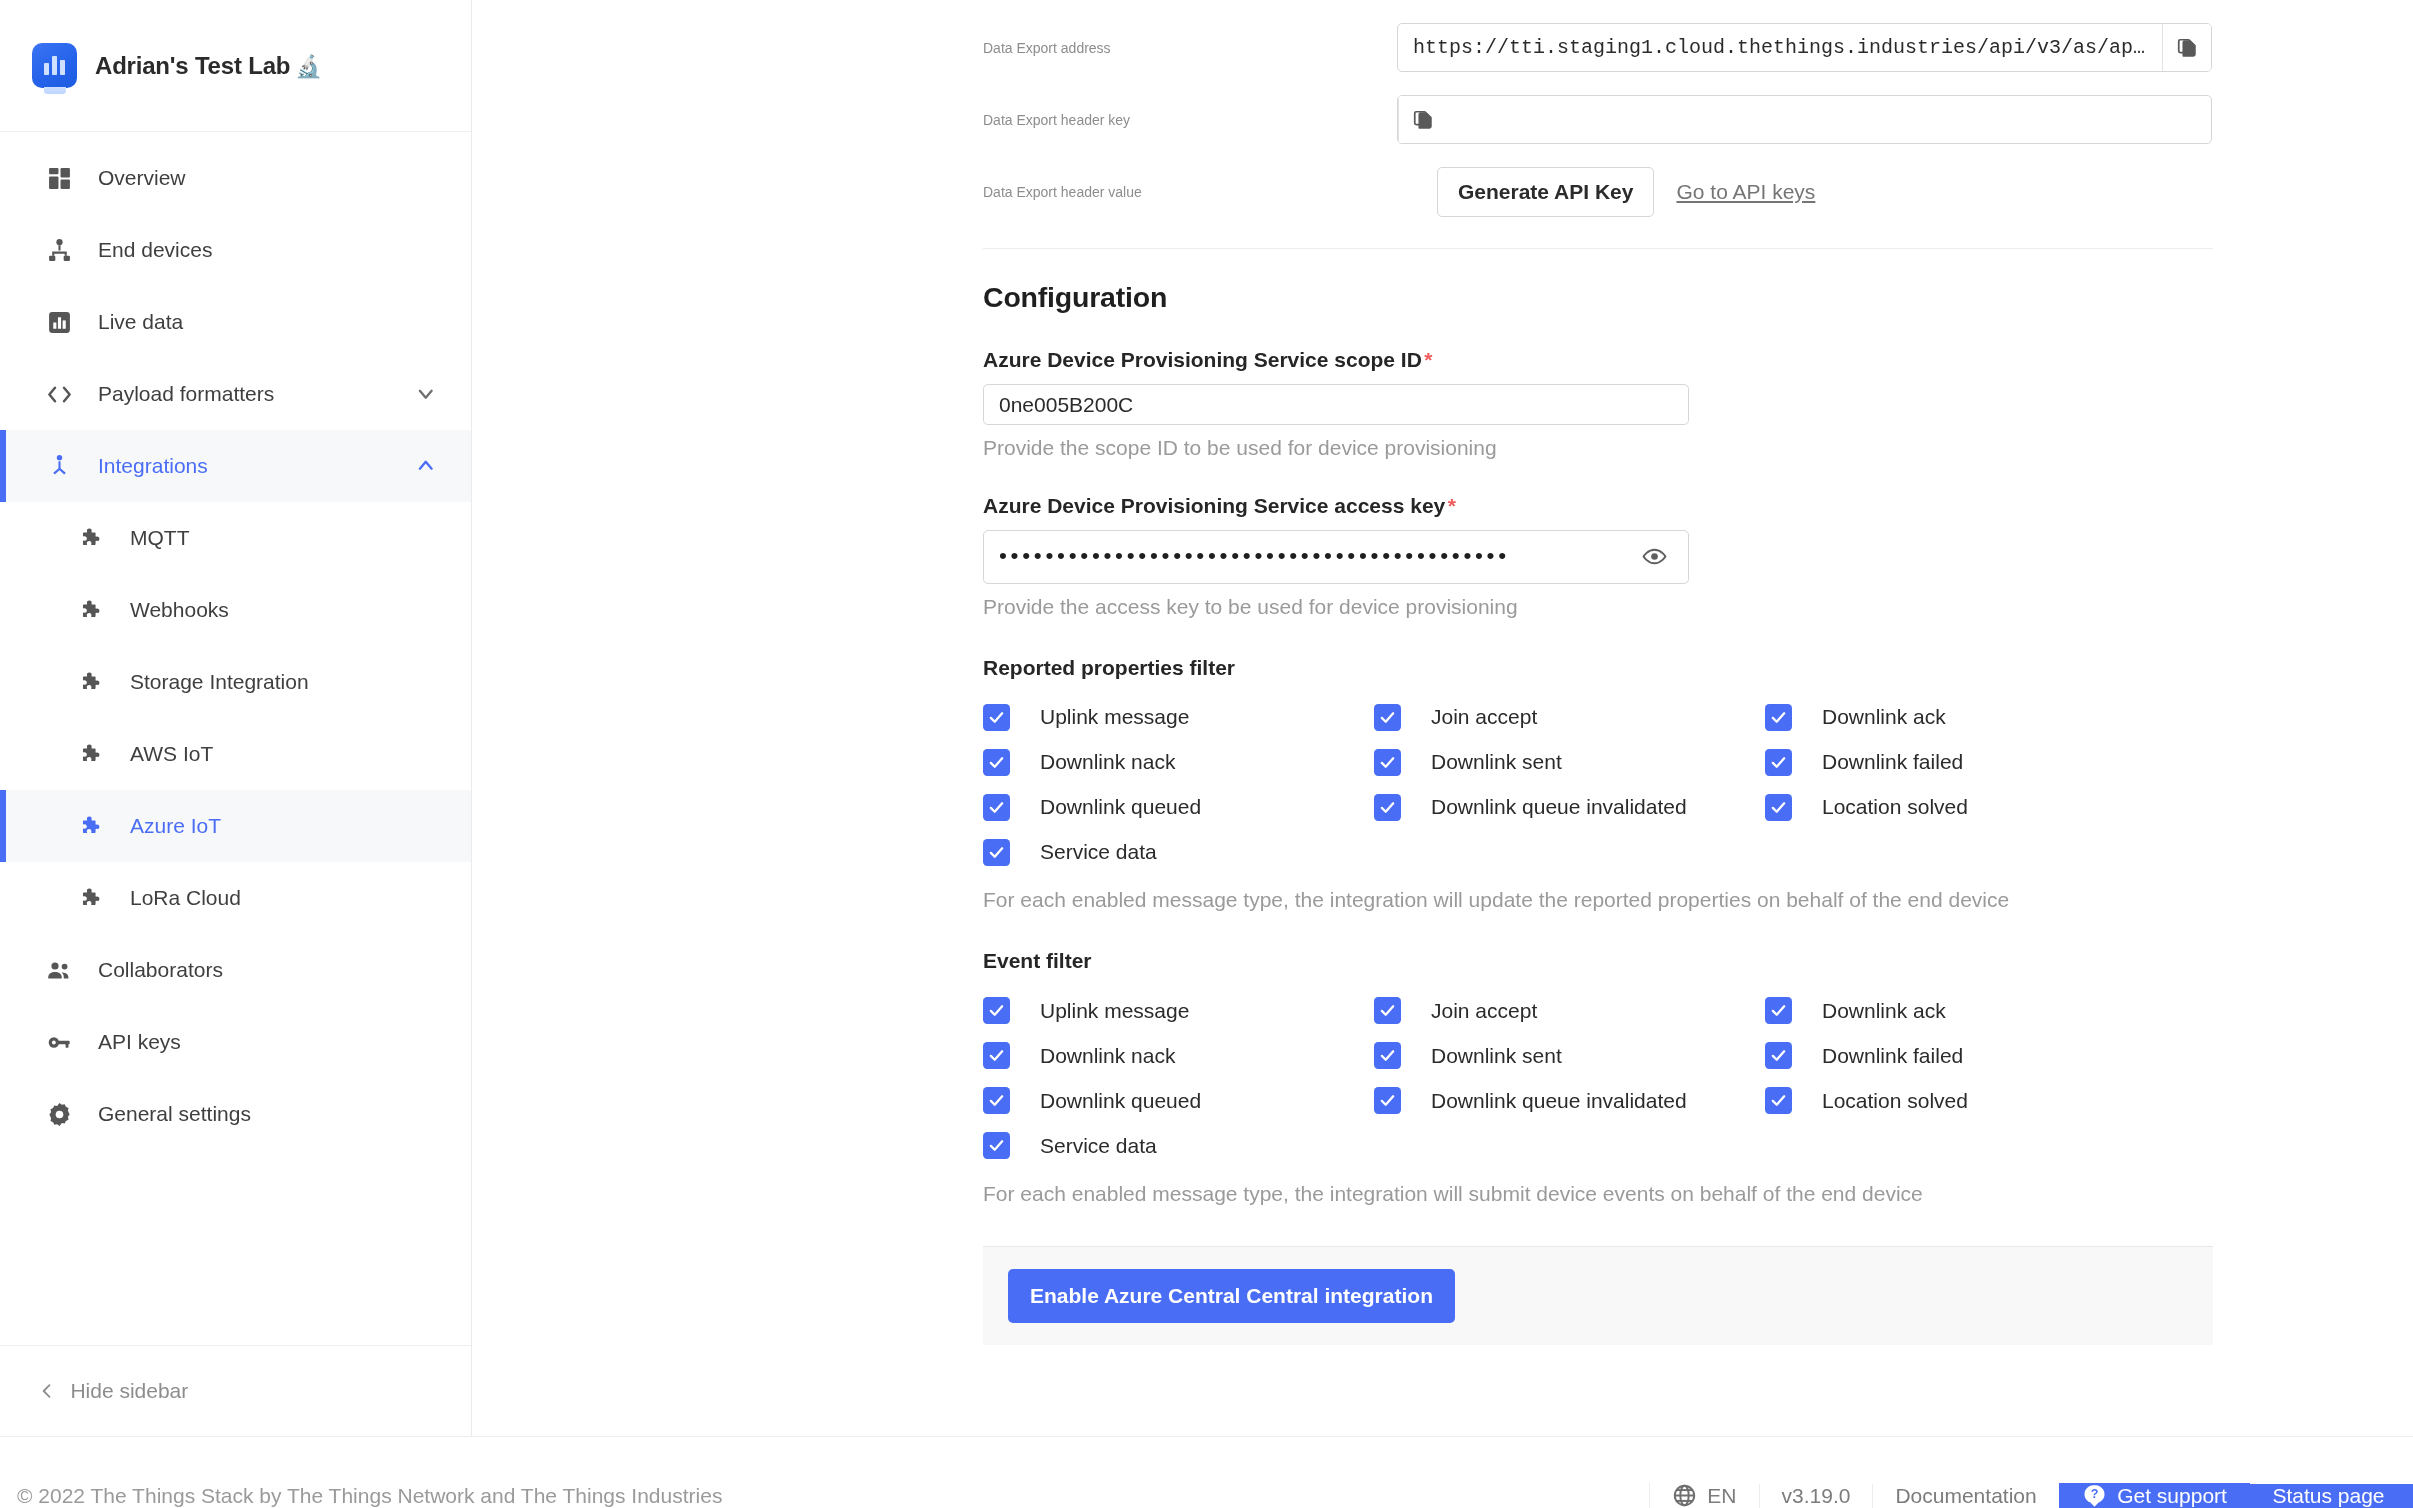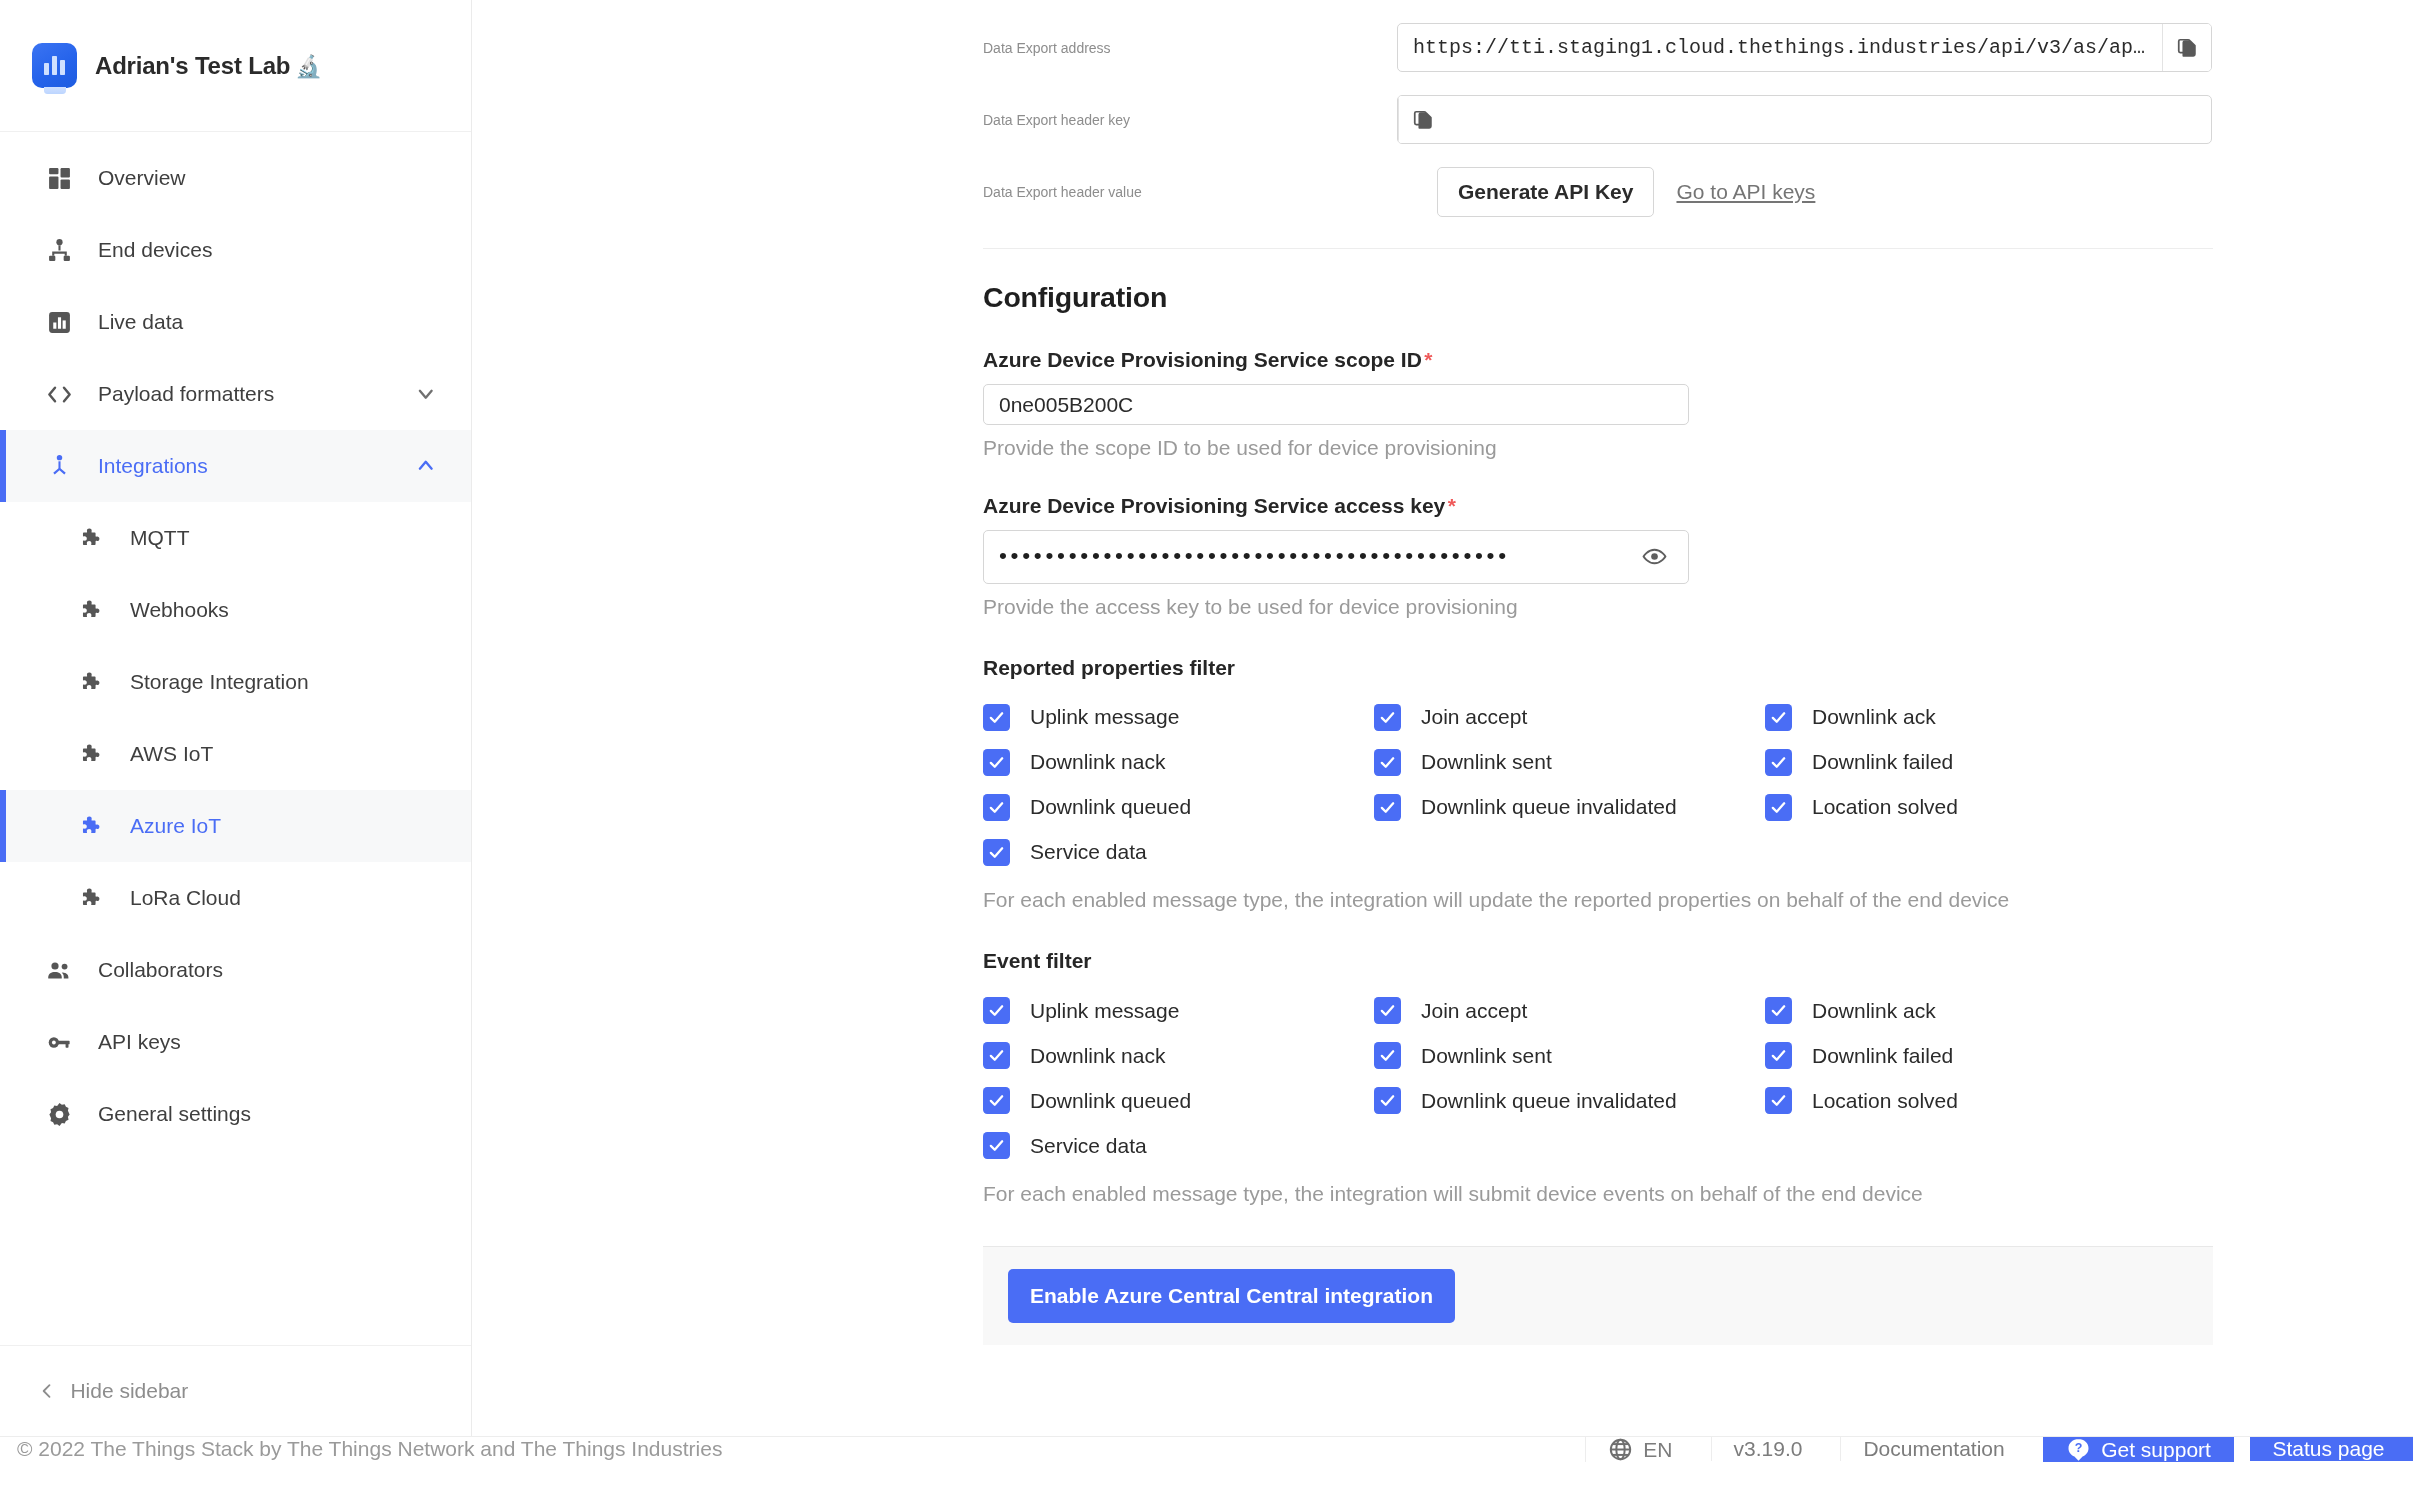--- a/index.html
+++ b/index.html
@@ -259,21 +259,21 @@
     cursor:pointer;
   }
   .cbox {
     width: 27px; height: 27px;
     border-radius: 4.2px;
     background: #4a6df5;
     display:flex; align-items:center; justify-content:center;
     flex:none;
   }
   .cblabel {
-    margin-left: 20px;
+    margin-left: 30px;
     font-size: 21px;
     color: #2b2b2b;
     white-space: nowrap;
   }
   .grouphelp {
     margin-top: 13.4px;
     font-size: 21px;
     color: #9a9a9a;
   }
 
@@ -303,22 +303,21 @@
 
   
   .footer {
     position: absolute;
     left: 0; bottom: 0;
     width: 2413px;
     height: 72px;
     border-top: 1.7px solid #ededed;
     background: #fff;
     display: flex;
-    align-items: flex-start;
-    gap: 16px;
+    align-items: flex-end;
   }
   .footer-copy {
     display:flex; align-items:center;
     padding-left: 17px;
     font-size: 21px;
     color: #9a9a9a;
     flex: 1;
     white-space: nowrap;
   }
   .footer-cell {

